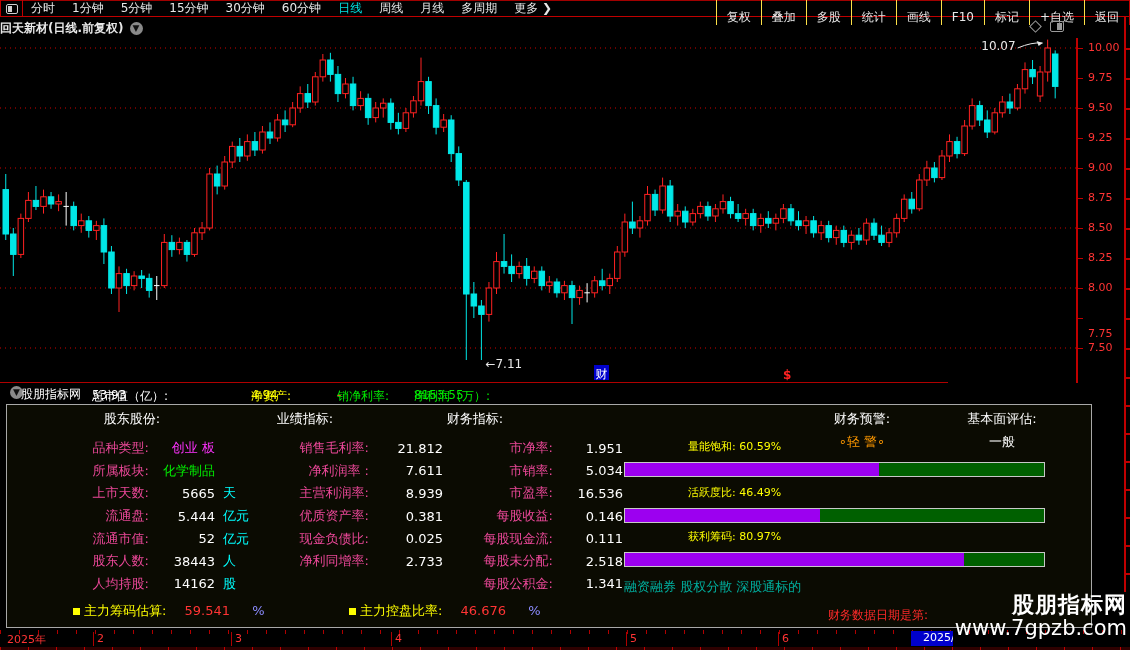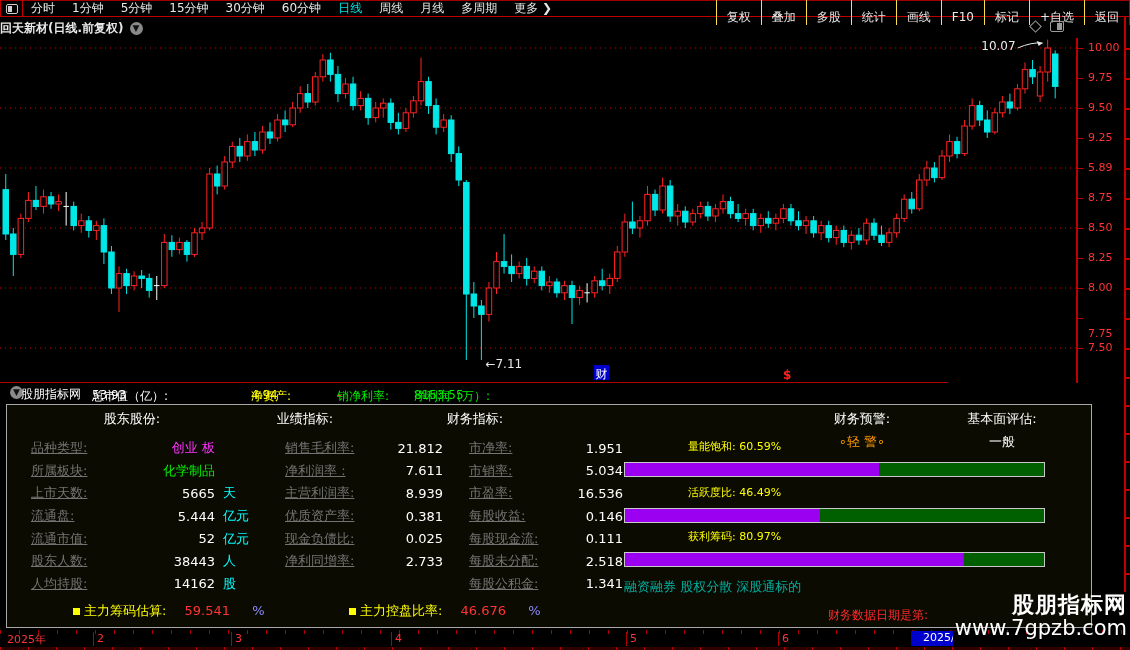--- a/index.html
+++ b/index.html
@@ -47,21 +47,21 @@
 
   
   .panel { position:absolute; left:6px; top:404px; width:1086px; height:224px;
            border:1px solid #a8a8a8; background:#0b0b02; font-size:13px; }
   .sec-head { position:absolute; color:#ffffff; top:5px; font-size:13px; }
   .stat-col { position:absolute; top:32px; }
   .stat-row { display:grid; height:22.6px; align-items:center; }
   .colA .stat-row { grid-template-columns:118px 66px 44px; }
   .colB .stat-row { grid-template-columns:84px 74px; }
   .colC .stat-row { grid-template-columns:84px 70px; }
-  .s-lbl { color:#737373; text-align:left;text-decoration:underline; }
+  .s-lbl { color:#ec4899; text-align:right; }
   .s-val { color:#ffffff; text-align:right; }
   .s-unit { color:#00ffff; text-align:left; padding-left:8px; }
 
   .gauges { position:absolute; left:617px; top:0; width:421px; height:224px; }
   .gauge-lbl { position:absolute; left:64px; color:#ffff00; font-size:11px; }
   .gauge-bar { position:absolute; left:0; width:421px; height:15px; border:1px solid #c8c8c8; background:#006000; }
   .gauge-fill { height:100%; background:#9c00f0; }
   .tags { position:absolute; left:0; top:173px; color:#00ad9d; font-size:13px; }
   .warn-val { position:absolute; left:795px; top:28px; width:120px; text-align:center; color:#ff9900; }
   .eval-val { position:absolute; left:945px; top:28px; width:100px; text-align:center; color:#ffffff; }
@@ -429,21 +429,21 @@
   </div>
   <div class="price-axis" id="price-axis">
       <span class="axis-label" style="top: 3px;">10.00</span>
       <span class="axis-tick" style="top: 10px;"></span>
       <span class="axis-label" style="top: 33px;">9.75</span>
       <span class="axis-tick" style="top: 40px;"></span>
       <span class="axis-label" style="top: 63px;">9.50</span>
       <span class="axis-tick" style="top: 70px;"></span>
       <span class="axis-label" style="top: 93px;">9.25</span>
       <span class="axis-tick" style="top: 100px;"></span>
-      <span class="axis-label" style="top: 123px;">5.89</span>
+      <span class="axis-label" style="top: 123px;">9.00</span>
       <span class="axis-tick" style="top: 130px;"></span>
       <span class="axis-label" style="top: 153px;">8.75</span>
       <span class="axis-tick" style="top: 160px;"></span>
       <span class="axis-label" style="top: 183px;">8.50</span>
       <span class="axis-tick" style="top: 190px;"></span>
       <span class="axis-label" style="top: 213px;">8.25</span>
       <span class="axis-tick" style="top: 220px;"></span>
       <span class="axis-label" style="top: 243px;">8.00</span>
       <span class="axis-tick" style="top: 250px;"></span>
       <span class="axis-label" style="top: 289px;">7.75</span>

